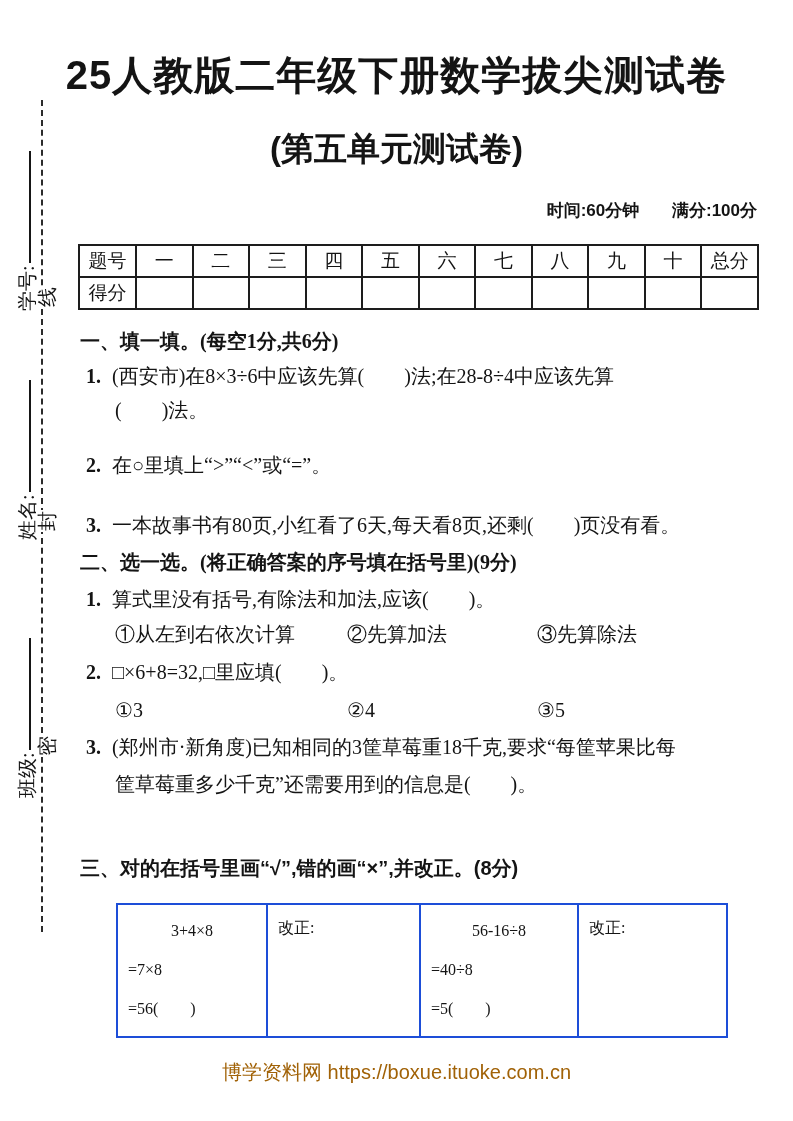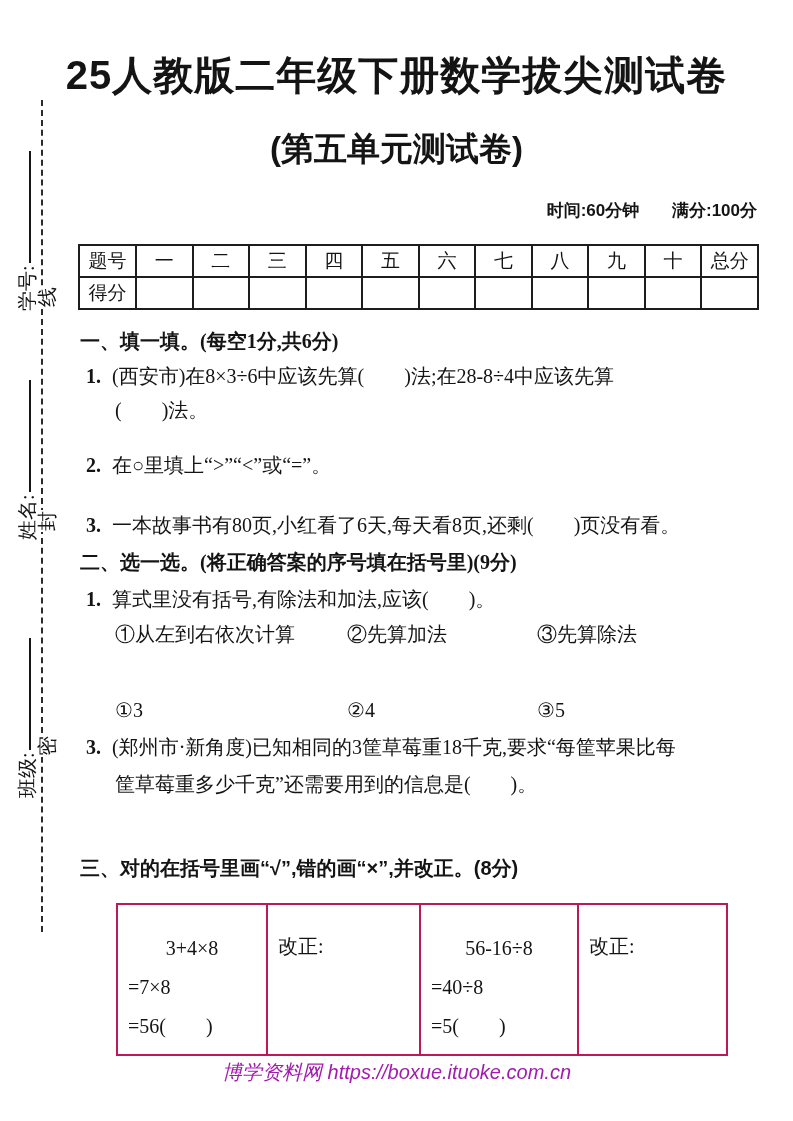--- a/index.html
+++ b/index.html
@@ -50,30 +50,30 @@
   .qn{font-weight:700;display:inline-block;margin-right:11px;}
   .opt1{display:inline-block;width:232px;}
   .opt2{display:inline-block;width:190px;}
   .cir{
     display:inline-block;width:33px;height:33px;border:2px solid #141414;border-radius:50%;
     vertical-align:-11px;margin:0 7px;
   }
   .cmp-gap{display:inline-block;width:52px;}
   
   .fix-table{position:absolute;left:116px;top:903px;width:610px;}
-  .fix-table td{border:2px solid #be185d;height:125px;vertical-align:top;font-size:20px;padding:24px 0 0 0;}
+  .fix-table td{border:2px solid #1d4ed8;height:125px;vertical-align:top;font-size:16px;padding:6px 0 0 0;}
   .p-line{line-height:39px;white-space:nowrap;}
   .p-first{text-align:center;}
   .p-rest{text-align:left;padding-left:10px;}
   .fix-label{padding-left:10px;line-height:34px;}
   
   .footer{
     position:absolute;left:0;right:0;top:1059px;text-align:center;
     font-family:"Liberation Sans","DejaVu Sans",sans-serif;
-    font-size:20px;color:#a21caf;white-space:nowrap;font-style:italic;
+    font-size:20px;color:#a16207;white-space:nowrap;
   }
 </style>
 </head>
 <body>
 
 <div class="page">
 
   <div class="title">25人教版二年级下册数学拔尖测试卷</div>
   <div class="subtitle">(第五单元测试卷)</div>
   <div class="meta">
@@ -157,20 +157,23 @@
     <span class="qn">3.</span><span>一本故事书有80页,小红看了6天,每天看8页,还剩(　　)页没有看。</span>
   </div>
 
   <div class="ln h" style="left:80px;top:549px;">二、选一选。(将正确答案的序号填在括号里)(9分)</div>
   <div class="ln" style="left:86px;top:586px;">
     <span class="qn">1.</span><span>算式里没有括号,有除法和加法,应该(　　)。</span>
   </div>
   <div class="ln" style="left:115px;top:621px;">
     <span class="opt1">①从左到右依次计算</span><span class="opt2">②先算加法</span><span>③先算除法</span>
   </div>
+  <div class="ln" style="left:86px;top:659px;">
+    <span class="qn">2.</span><span>□×6+8=32,□里应填(　　)。</span>
+  </div>
   <div class="ln" style="left:115px;top:697px;">
     <span class="opt1">①3</span><span class="opt2">②4</span><span>③5</span>
   </div>
   <div class="ln" style="left:86px;top:734px;">
     <span class="qn">3.</span><span>(郑州市·新角度)已知相同的3筐草莓重18千克,要求“每筐苹果比每</span>
   </div>
   <div class="ln" style="left:115px;top:771px;">筐草莓重多少千克”还需要用到的信息是(　　)。</div>
 
   <div class="ln h3" style="left:80px;top:855px;">三、对的在括号里画“√”,错的画“×”,并改正。(8分)</div>
 

